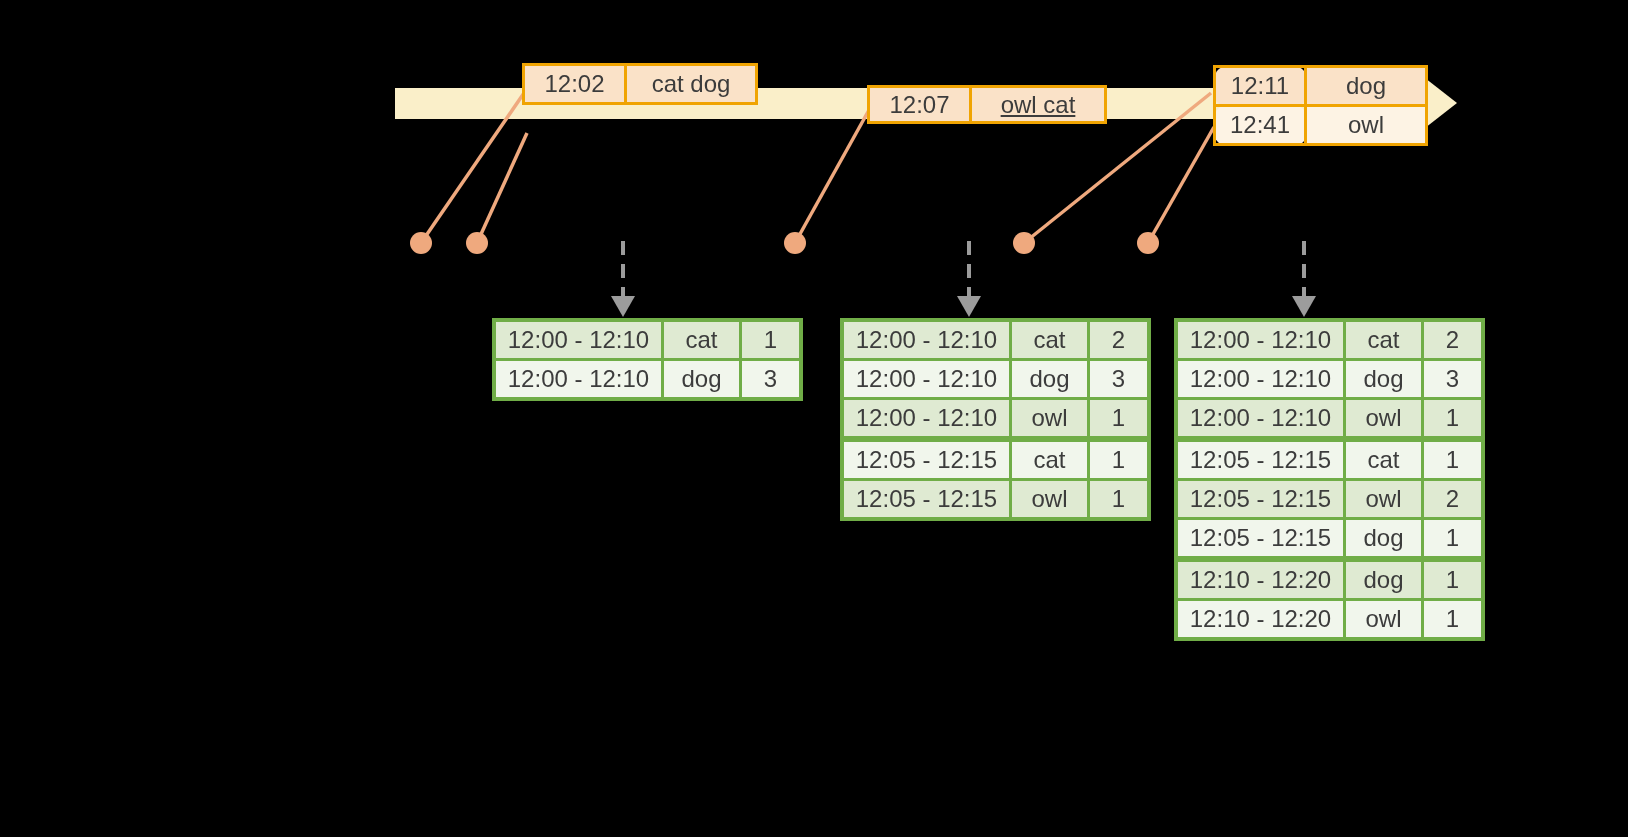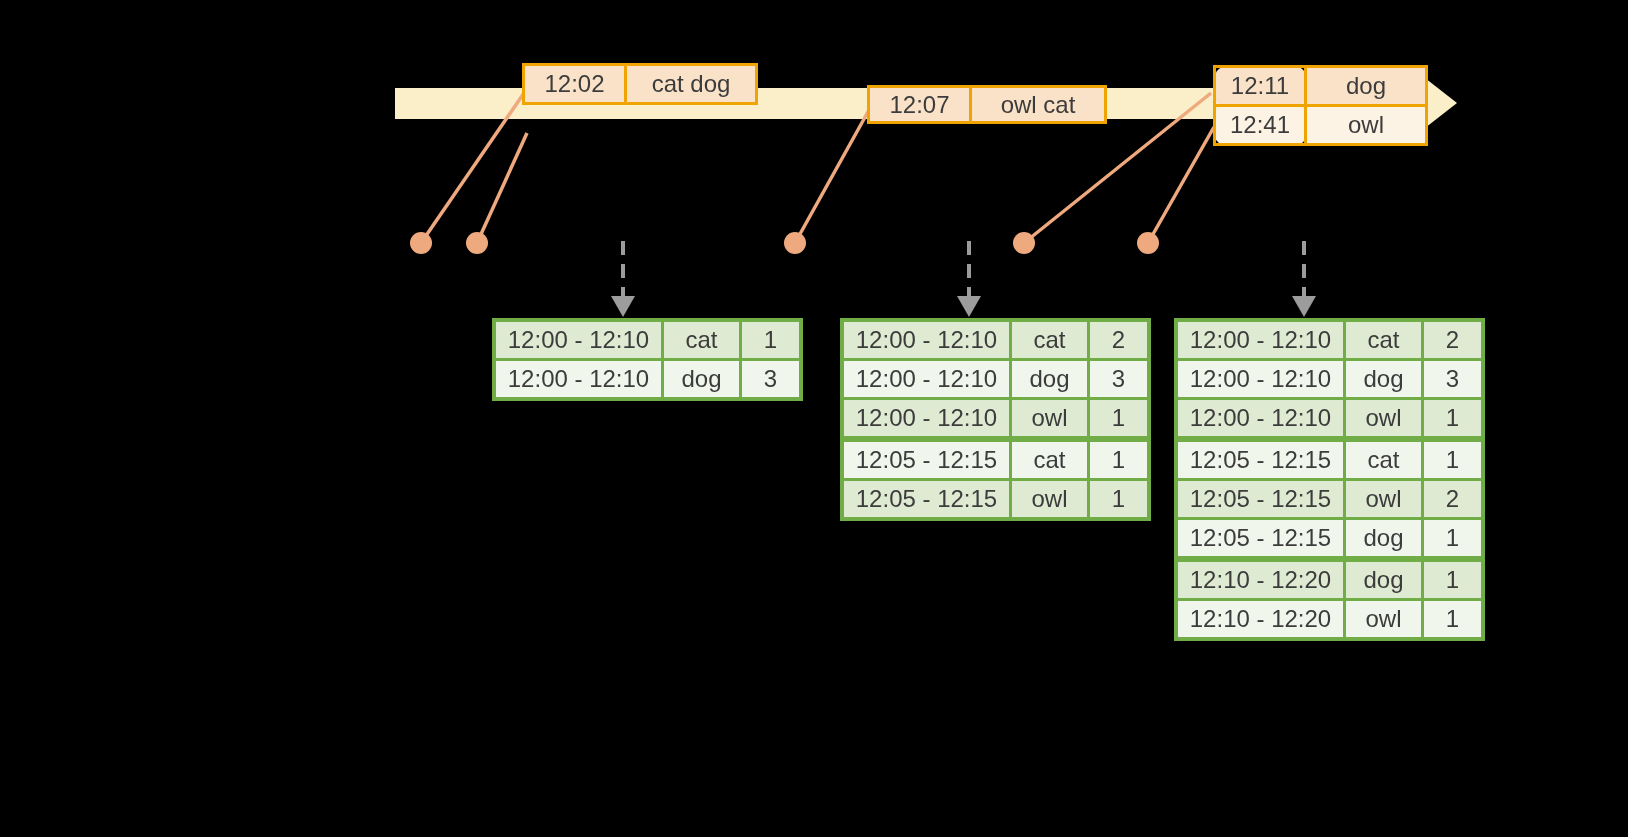--- a/index.html
+++ b/index.html
@@ -49,21 +49,21 @@
   }
 
   
   table.etable{border:3px solid var(--event-border);}
   table.etable td{border:3px solid var(--event-border);height:36px;}
   table.etable tr:nth-child(odd) td{background:var(--event-row-odd);}
   table.etable tr:nth-child(even) td{background:var(--event-row-even);}
   table.etable td.time{width:83px;}
   table.etable td.words{width:112px;}
   table.etable.e2 td{height:33px;}
-  table.etable.e2 td.words{width:116px;}
+  table.etable.e2 td.words{width:116px;text-decoration:underline;}
   table.etable.e3 td.time{width:72px;border-radius:10px;}
   table.etable.e3 td.words{width:102px;}
   .et1{left:522px;top:63px;}
   .et2{left:867px;top:85px;}
   .et3{left:1213px;top:65px;}
 
   
   table.rtable{border:4px solid var(--result-border);}
   table.rtable td{border:3px solid var(--result-border);height:36px;}
   table.rtable tr:nth-child(odd) td{background:var(--result-row-odd);}

